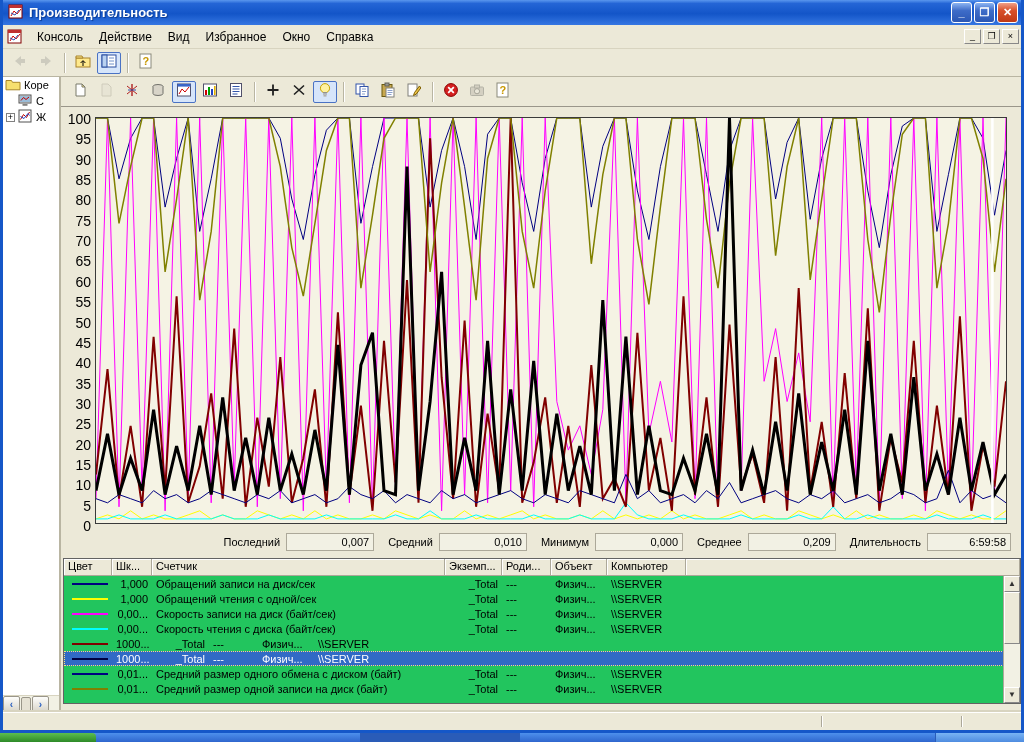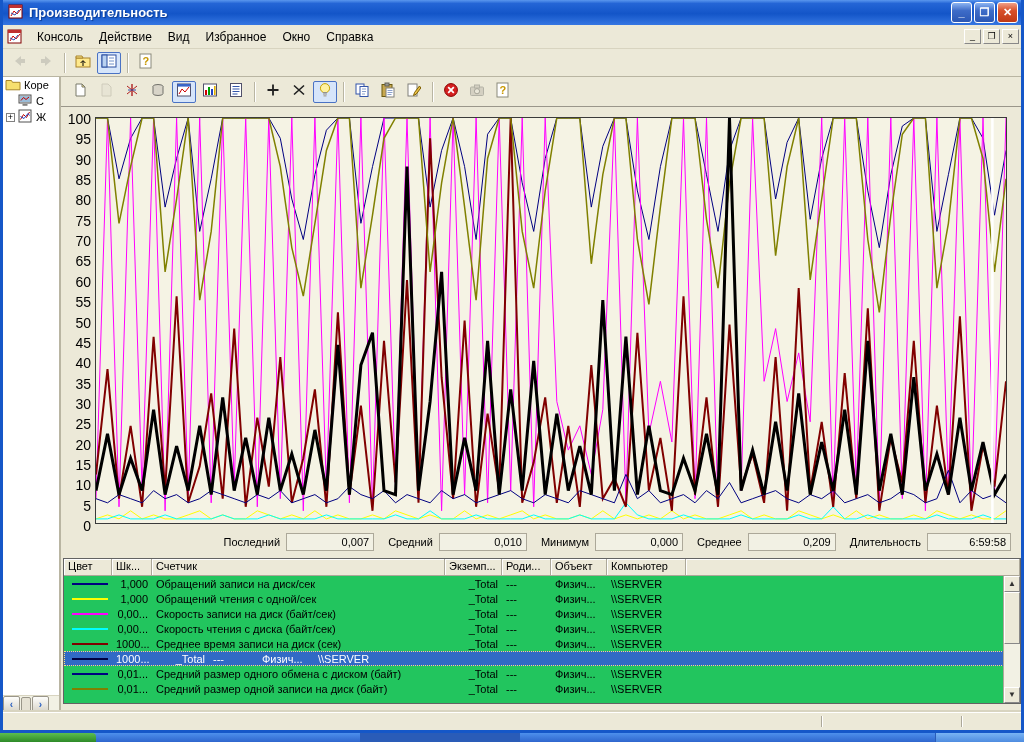--- a/index.html
+++ b/index.html
@@ -435,21 +435,20 @@
                 <span class="lcell num" style="width:57px">_Total</span>
                 <span class="lcell" style="width:49px">---</span>
                 <span class="lcell" style="width:56px">Физич...</span>
                 <span class="lcell" style="width:79px">\\SERVER</span>
               </div>
               <div class="lrow">
                 <span class="lcell" style="width:48px;display:flex">
                   <span class="swatch" style="border-top-color:#800000"></span>
                 </span>
                 <span class="lcell num" style="width:40px">1000...</span>
-                <span class="lcell" style="width:293px">Среднее время записи на диск (сек)</span>
                 <span class="lcell num" style="width:57px">_Total</span>
                 <span class="lcell" style="width:49px">---</span>
                 <span class="lcell" style="width:56px">Физич...</span>
                 <span class="lcell" style="width:79px">\\SERVER</span>
               </div>
               <div class="lrow selected">
                 <span class="lcell" style="width:48px;display:flex">
                   <span class="swatch" style="border-top-color:#000040"></span>
                 </span>
                 <span class="lcell num" style="width:40px">1000...</span>

